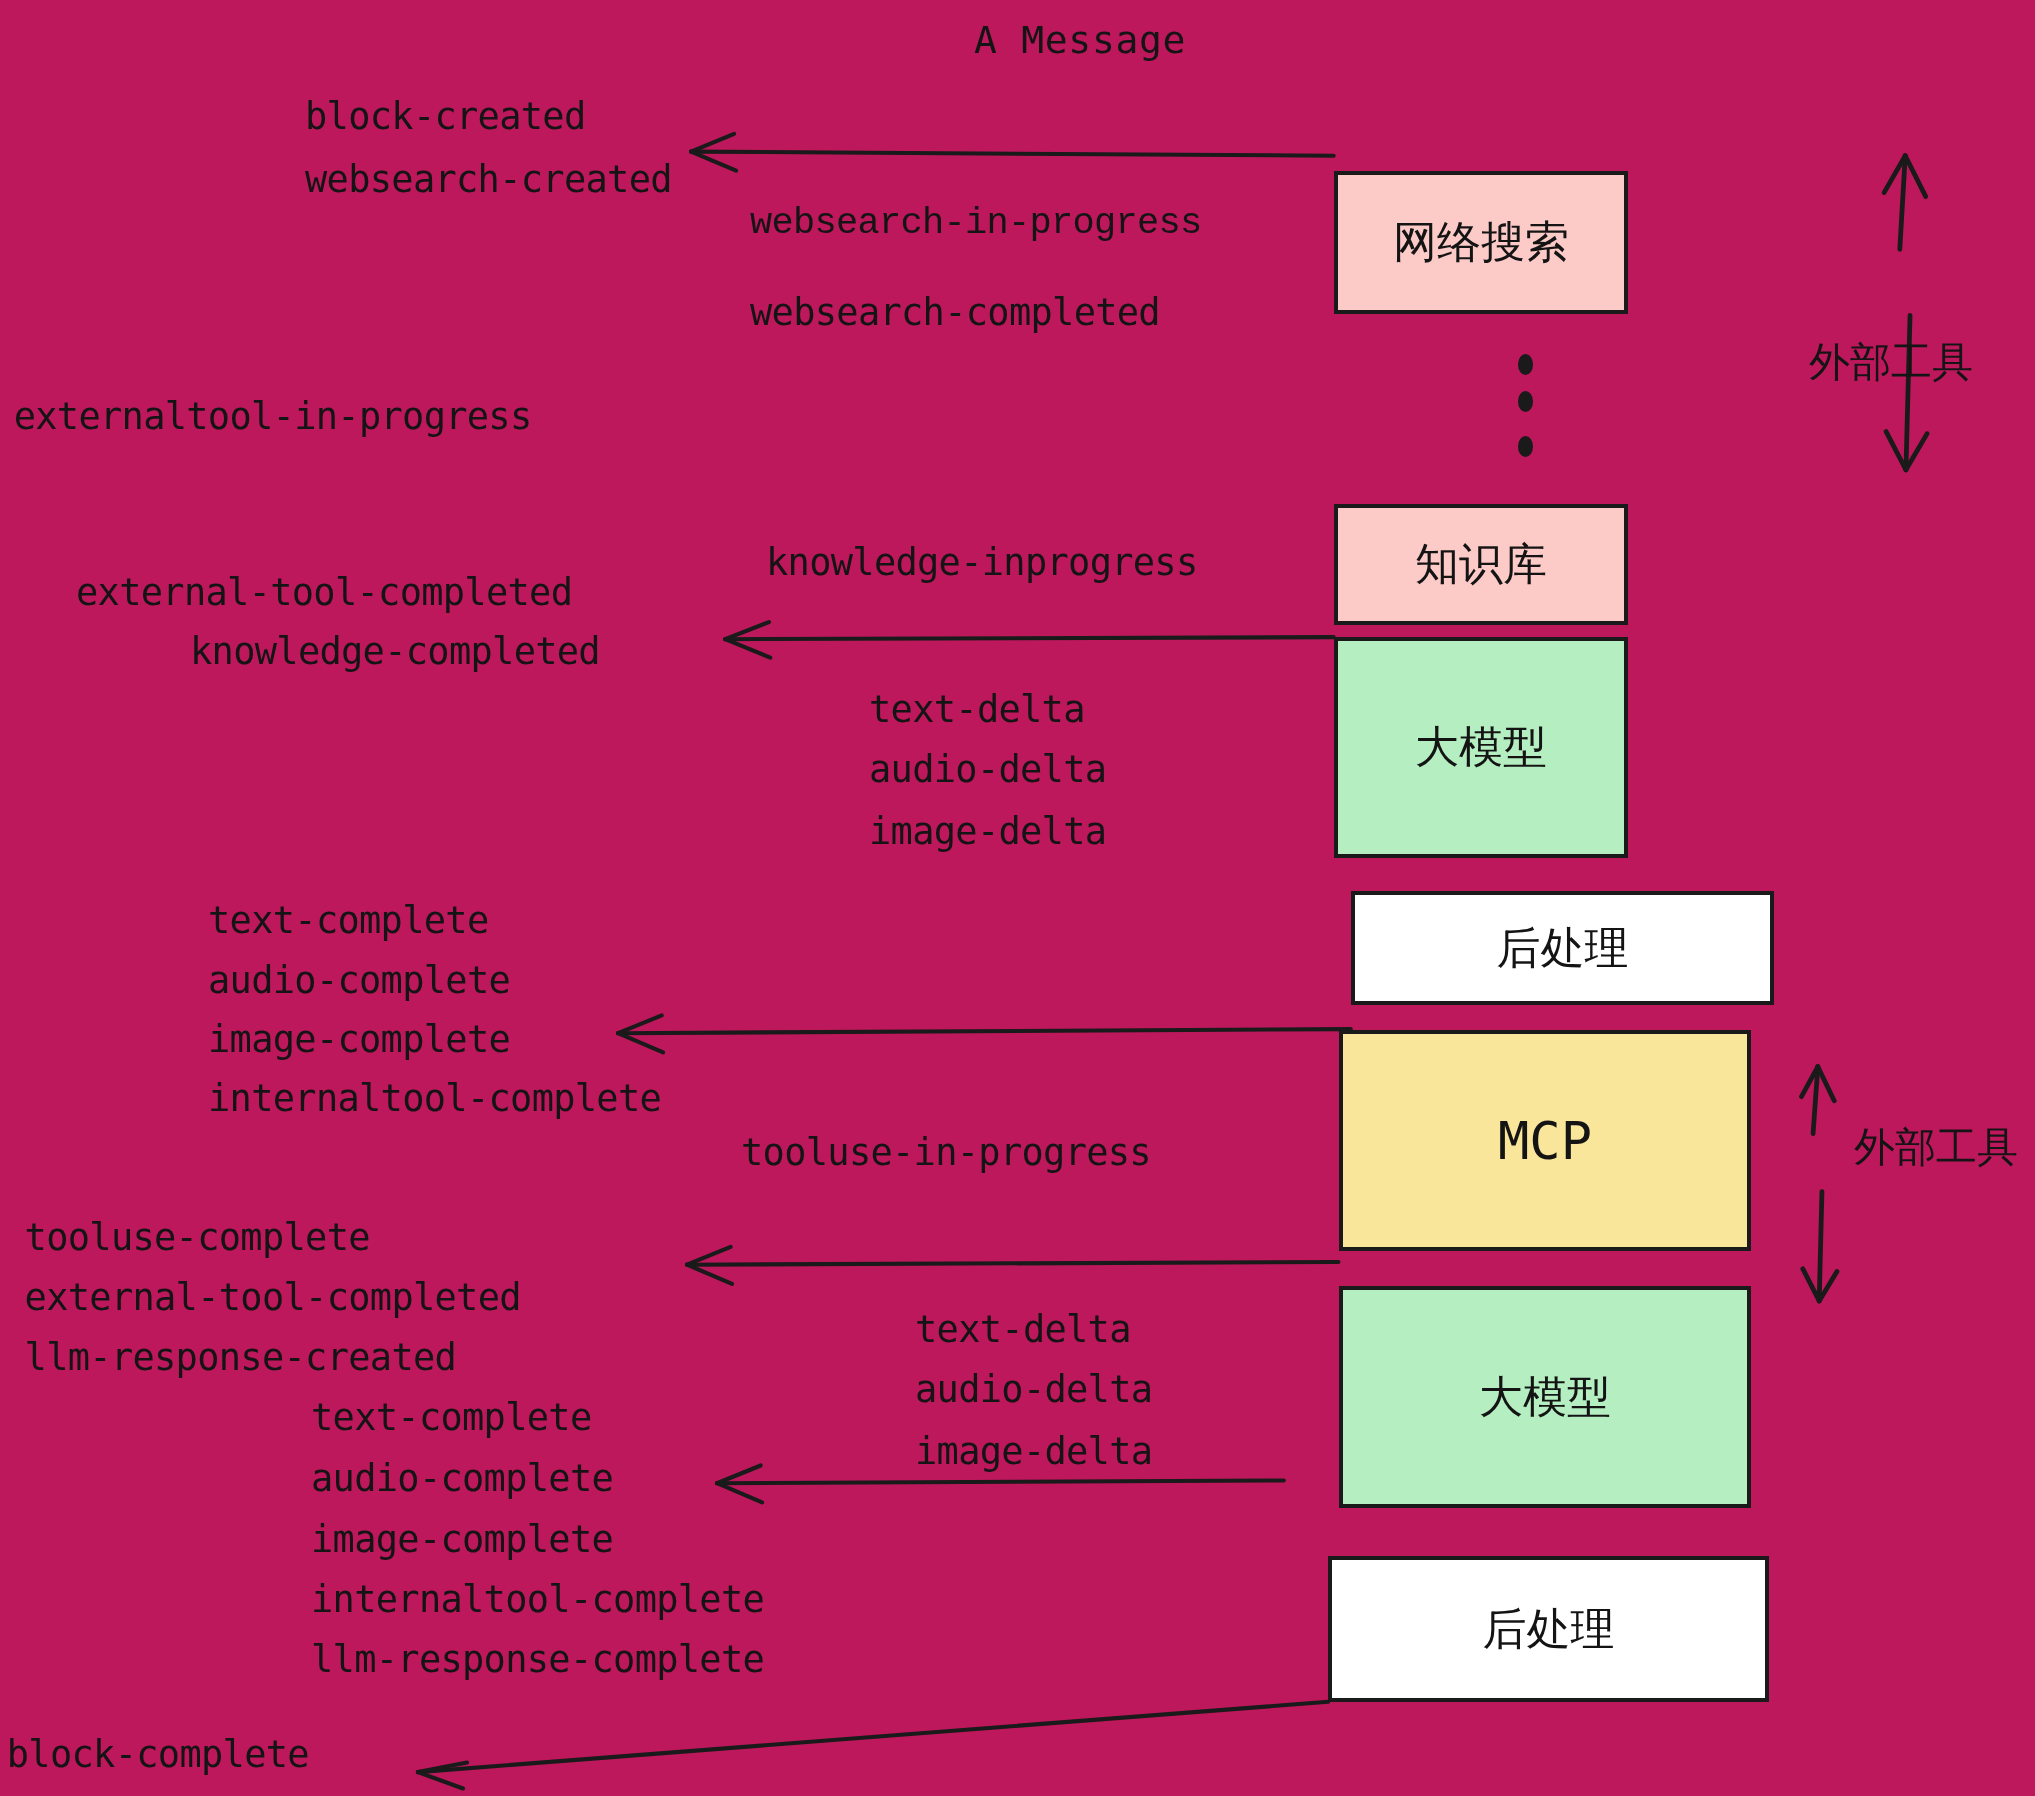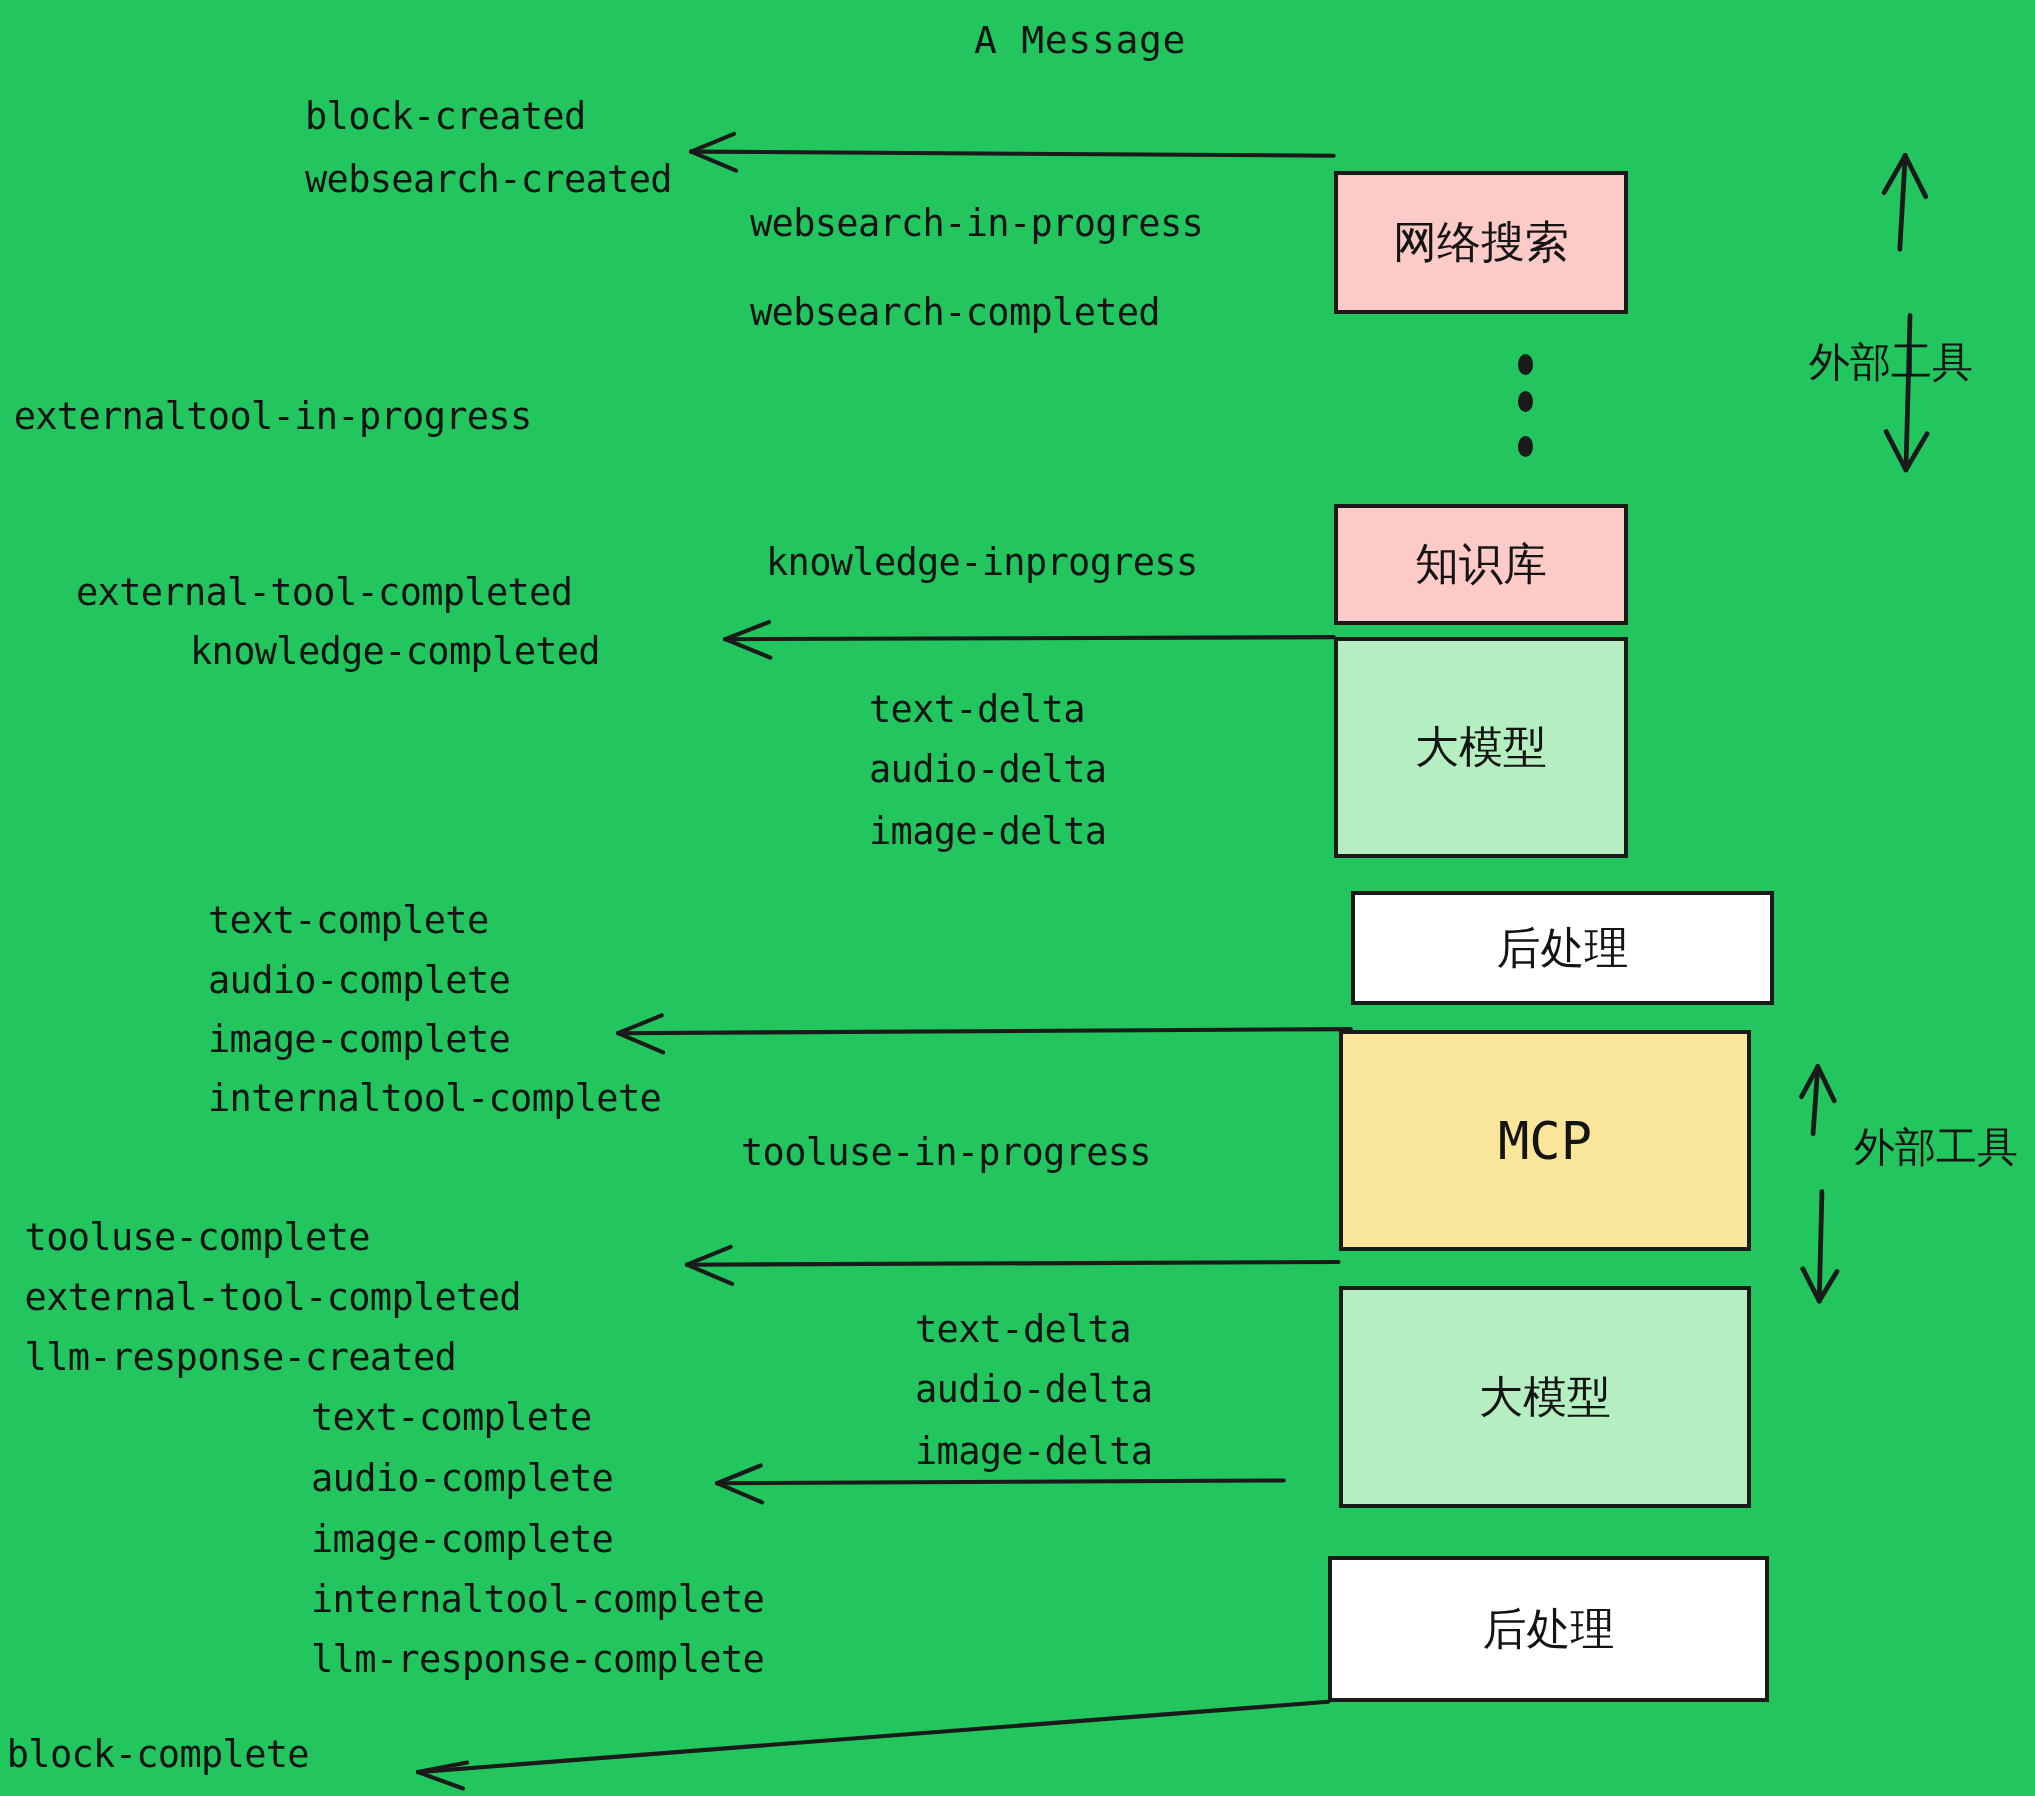--- a/index.html
+++ b/index.html
@@ -4,21 +4,21 @@
 <style>
   html, body {
     margin: 0;
     padding: 0;
     background: #ffffff;
   }
   #stage {
     position: relative;
     width: 2035px;
     height: 1796px;
-    background: #22c55e;
+    background: #be185d;
     overflow: hidden;
     font-family: "DejaVu Sans Mono", monospace;
   }
   .evt {
     position: absolute;
     font-family: "DejaVu Sans Mono", monospace;
     font-size: 37px;
     line-height: 1.0;
     color: #141414;
     white-space: pre;
@@ -170,21 +170,21 @@
 
   <div class="node" style="left:1328px; top:1556px; width:441px; height:146px; background:#ffffff;">
     <span>后处理</span>
   </div>
 
   <div class="grp-label" style="left:1809px; top:335px;">外部工具</div>
   <div class="grp-label" style="left:1854px; top:1120px;">外部工具</div>
 
   <div class="evt" style="left:305px; top:98px;">block-created</div>
   <div class="evt" style="left:305px; top:161px;">websearch-created</div>
-  <div class="evt" style="left:750px; top:205px;">websearch-in-progress</div>
+  <div class="evt" style="left:750px; top:205px;font-family:Liberation Mono, monospace;">websearch-in-progress</div>
   <div class="evt" style="left:750px; top:294px;">websearch-completed</div>
   <div class="evt" style="left:766px; top:544px;">knowledge-inprogress</div>
 
   <div class="evt" style="left:13.7px; top:398px;">externaltool-in-progress</div>
   <div class="evt" style="left:76px; top:574px;">external-tool-completed</div>
   <div class="evt" style="left:190px; top:633px;">knowledge-completed</div>
 
   <div class="evt" style="left:869px; top:691px;">text-delta</div>
   <div class="evt" style="left:869px; top:751px;">audio-delta</div>
   <div class="evt" style="left:869px; top:813px;">image-delta</div>

